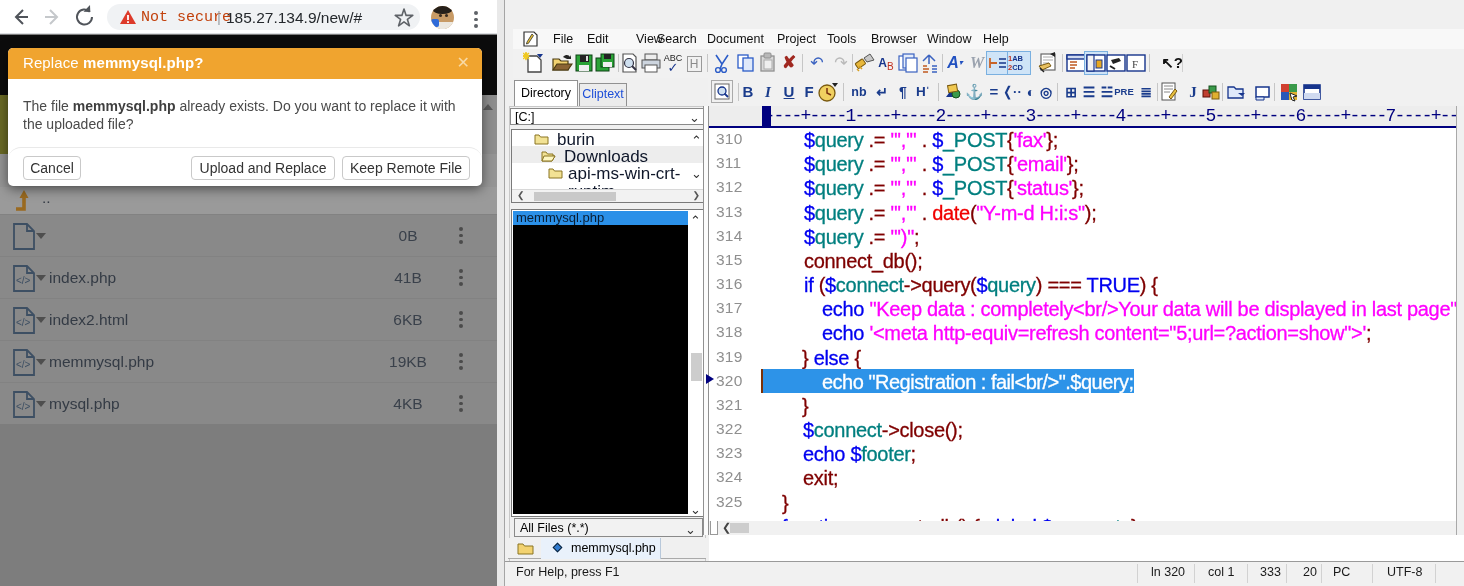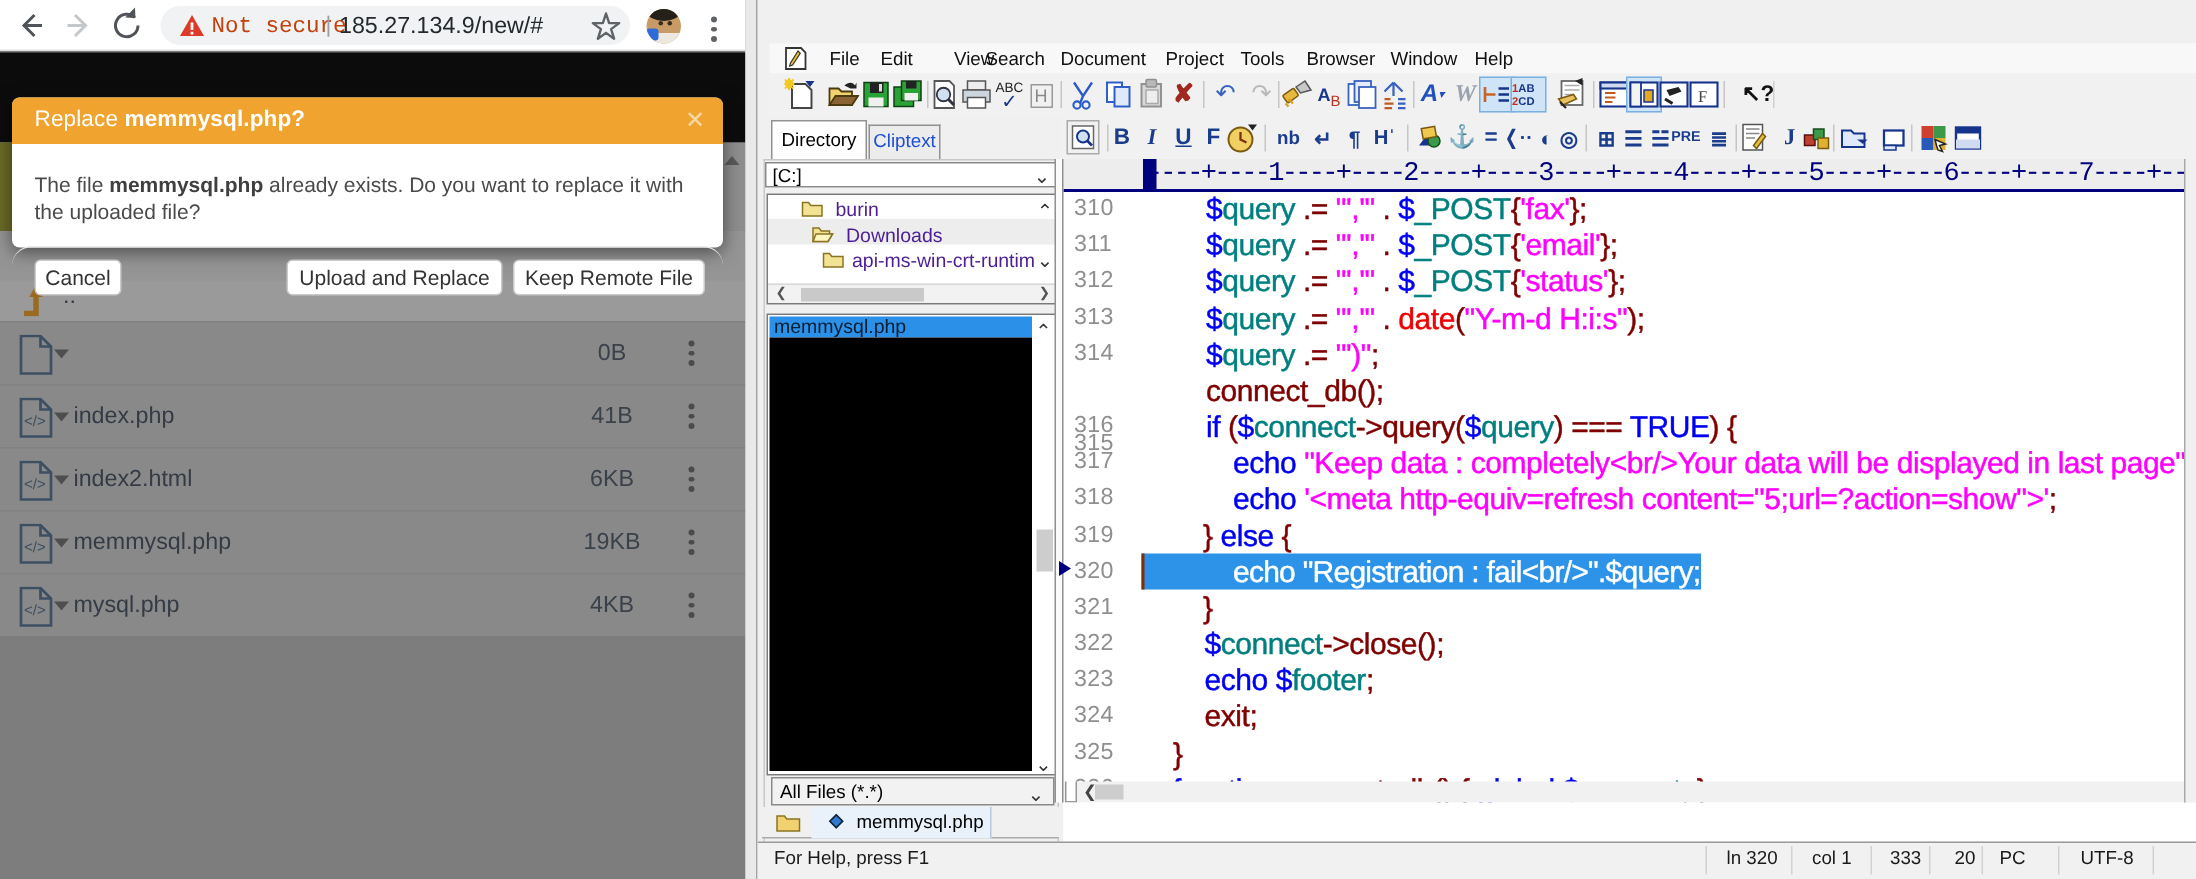--- a/index.html
+++ b/index.html
@@ -12,21 +12,21 @@
 .band{position:absolute;left:0;width:497px;}
 
 .frow{position:absolute;left:0;width:497px;height:42px;background:#898989;border-top:1px solid #828282;}
 .frow .nm{position:absolute;left:49px;top:12px;font-size:15.5px;color:#343b45;}
 .frow .sz{position:absolute;left:368px;top:12px;font-size:15.5px;color:#3a414b;width:80px;text-align:center;}
 .frow svg{position:absolute;left:11px;top:8px;}
 .frow .tri{position:absolute;left:36px;top:18px;width:0;height:0;border-left:5px solid transparent;border-right:5px solid transparent;border-top:6px solid #4e4e4e;}
 .kebab{position:absolute;left:459px;top:12px;width:4px;}
 .kebab i{display:block;width:3.5px;height:3.5px;border-radius:2px;background:#4b4b4b;margin-bottom:3px;}
 
-#dlg{position:absolute;left:8px;top:65px;width:474px;height:100px;background:#fff;border-radius:5px;box-shadow:0 3px 12px rgba(0,0,0,.5);}
+#dlg{position:absolute;left:8px;top:48px;width:474px;height:138px;background:#fff;border-radius:5px;box-shadow:0 3px 12px rgba(0,0,0,.5);}
 #dlghead{position:absolute;left:0;top:0;width:474px;height:31px;background:#f0a42f;border-radius:5px 5px 0 0;}
 #dlghead .t{position:absolute;left:15px;top:6px;font-size:15px;color:#fff;letter-spacing:0.1px;}
 #dlghead .x{position:absolute;right:12px;top:5px;font-size:16px;color:#f8d9a4;}
 #dlg .body{position:absolute;left:15px;top:50px;font-size:14px;color:#4a4a4a;line-height:17.5px;width:446px;}
 #dlg .foot{position:absolute;left:0;top:99px;width:474px;height:39px;border-top:1px solid #e9e9e9;border-radius:13px;}
 .btn{position:absolute;top:8px;height:24px;border:1px solid #c9c9c9;border-radius:4px;background:#fff;font-size:14px;color:#333;line-height:22px;text-align:center;}
 
 #gap{position:absolute;left:497px;top:0;width:7px;height:586px;background:#e9e9e9;}
 #ewin{position:absolute;left:504px;top:0;width:960px;height:586px;background:#f0f0f0;border-left:1px solid #a5a5a5;overflow:hidden;}
 #etitle{position:absolute;left:0;top:0;width:960px;height:28px;background:#f1f1f1;border-bottom:1px solid #dadada;}
@@ -38,21 +38,21 @@
 .ti{position:absolute;top:3px;width:22px;height:22px;text-align:center;line-height:22px;font-size:14px;color:#1a3c8c;}
 .tsep{position:absolute;top:5px;width:1px;height:18px;background:#c6c6c6;}
 .tog{position:absolute;top:2px;width:24px;height:24px;background:#cfe4f7;border:1px solid #7ab0e0;}
 
 #panel{position:absolute;left:1px;top:78px;width:200px;height:508px;background:#f0f0f0;}
 .tab1{position:absolute;left:8px;top:2px;width:64px;height:26px;background:#fff;border:1px solid #919191;border-bottom:none;font-size:12.5px;color:#000;text-align:center;line-height:24px;z-index:2;}
 .tab2{position:absolute;left:73px;top:5px;width:48px;height:23px;background:#ececec;border:1px solid #919191;border-bottom:none;font-size:12.5px;color:#1d4ed8;text-align:center;line-height:21px;}
 .combo{position:absolute;background:#fff;border:1px solid #8a8a8a;font-size:12.5px;color:#000;}
 .chev{position:absolute;font-size:13px;color:#333;}
 #treebox{position:absolute;left:5px;top:51px;width:195px;height:74px;background:#fff;border:1px solid #7a7a7a;overflow:hidden;}
-.titem{position:absolute;font-size:13px;color:#4c1d95;height:18px;line-height:18px;}
+.titem{position:absolute;font-size:17px;color:#0f172a;height:18px;line-height:18px;}
 #listbox{position:absolute;left:5px;top:131px;width:195px;height:308px;background:#fff;border:1px solid #7a7a7a;}
 #selrow{position:absolute;left:1px;top:1px;width:175px;height:14px;background:#2b90e8;color:#0a1e33;font-size:13px;line-height:14px;padding-left:3px;}
 #blackbox{position:absolute;left:1px;top:15px;width:175px;height:289px;background:#000;}
 
 #editor{position:absolute;left:204px;top:106px;width:756px;height:480px;background:#fff;}
 #ruler{position:absolute;left:0;top:0;width:756px;height:20px;background:#ededed;overflow:hidden;}
 #rtext{position:absolute;left:55.5px;top:0;font-family:"Liberation Mono",monospace;font-size:18px;letter-spacing:-1.8px;line-height:20px;color:#00007f;white-space:pre;}
 #rblock{position:absolute;left:52.5px;top:0;width:9.5px;height:20px;background:#00007f;}
 #rline{position:absolute;left:0;top:20px;width:747px;height:2px;background:#00007f;}
 .ln{position:absolute;left:7px;font-size:15.5px;color:#8f8f8f;letter-spacing:0.2px;}
@@ -458,21 +458,21 @@
   <div id="ruler">
         <div id="rtext">----+----1----+----2----+----3----+----4----+----5----+----6----+----7----+----8</div>
         <div id="rblock"></div>
       </div>
   <div id="rline"></div>
   <div class="ln" style="top:24px;">310</div>
       <div class="ln" style="top:48.2px;">311</div>
       <div class="ln" style="top:72.3px;">312</div>
       <div class="ln" style="top:96.5px;">313</div>
       <div class="ln" style="top:120.7px;">314</div>
-      <div class="ln" style="top:144.8px;margin-top:36px;">315</div>
+      <div class="ln" style="top:144.8px;">315</div>
       <div class="ln" style="top:169px;">316</div>
       <div class="ln" style="top:193.2px;">317</div>
       <div class="ln" style="top:217.3px;">318</div>
       <div class="ln" style="top:241.5px;">319</div>
       <div class="ln" style="top:265.7px;">320</div>
       <div class="ln" style="top:289.8px;">321</div>
       <div class="ln" style="top:314px;">322</div>
       <div class="ln" style="top:338.2px;">323</div>
       <div class="ln" style="top:362.3px;">324</div>
       <div class="ln" style="top:386.5px;">325</div>

